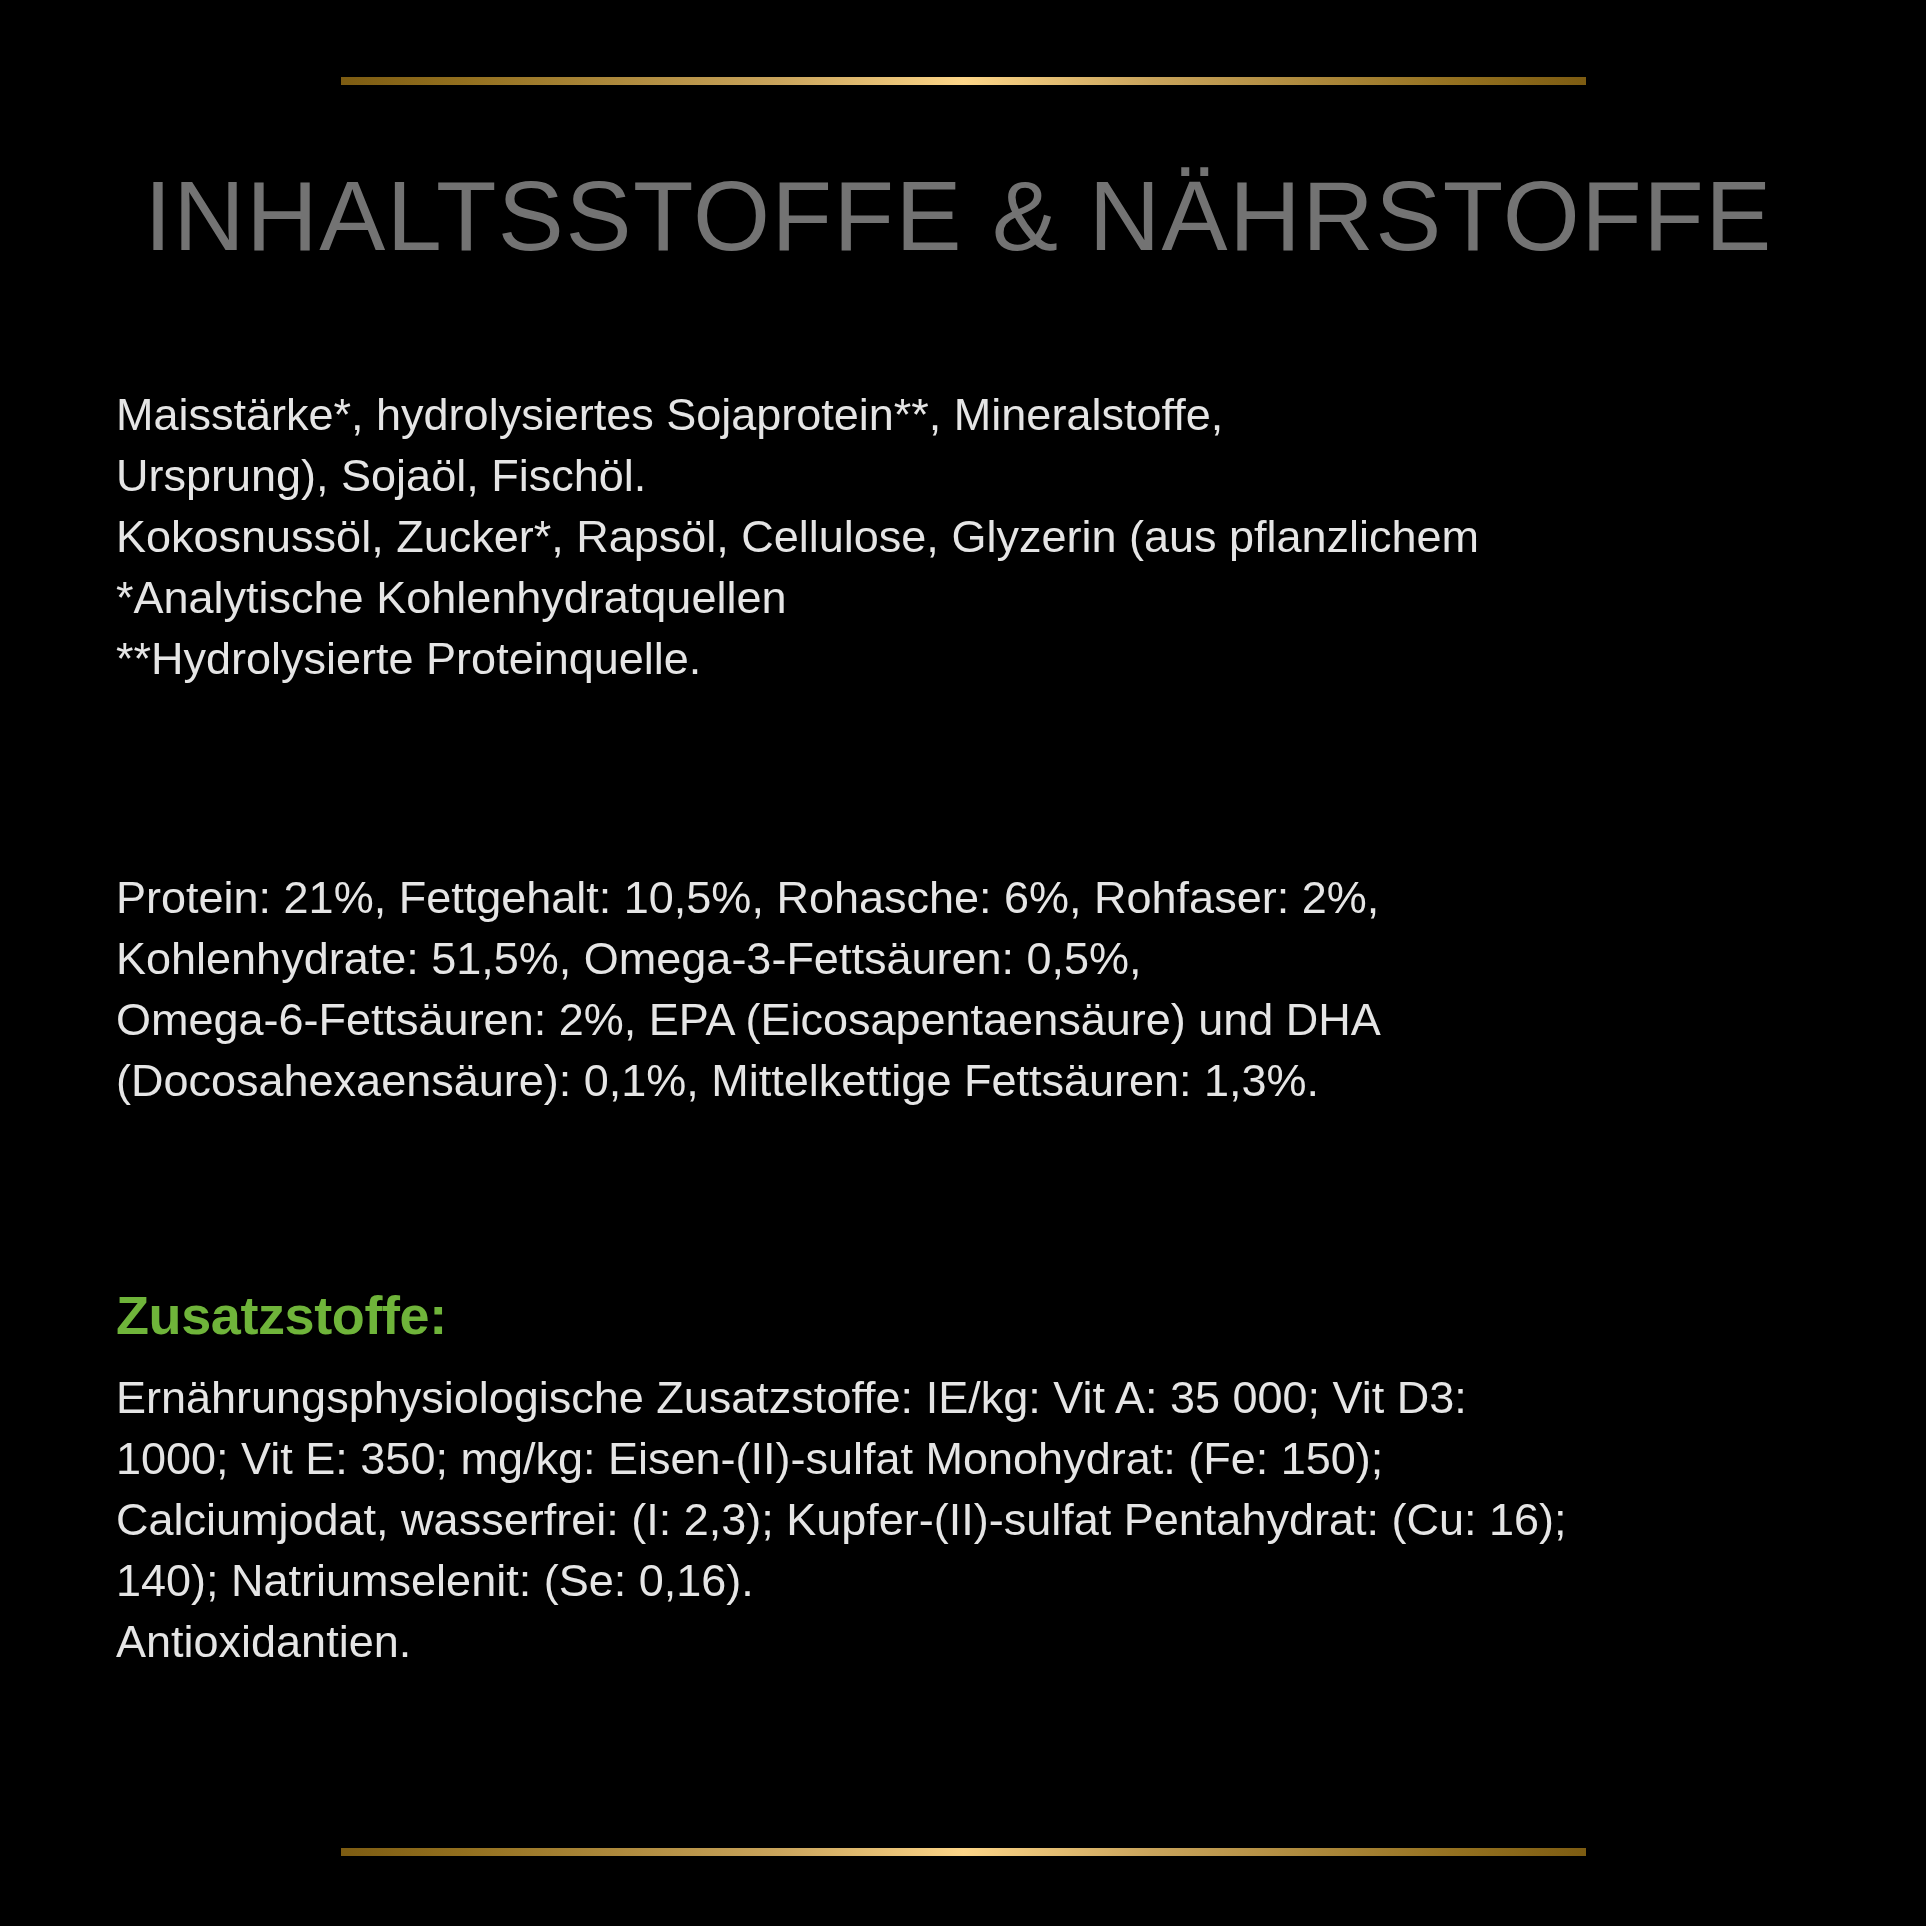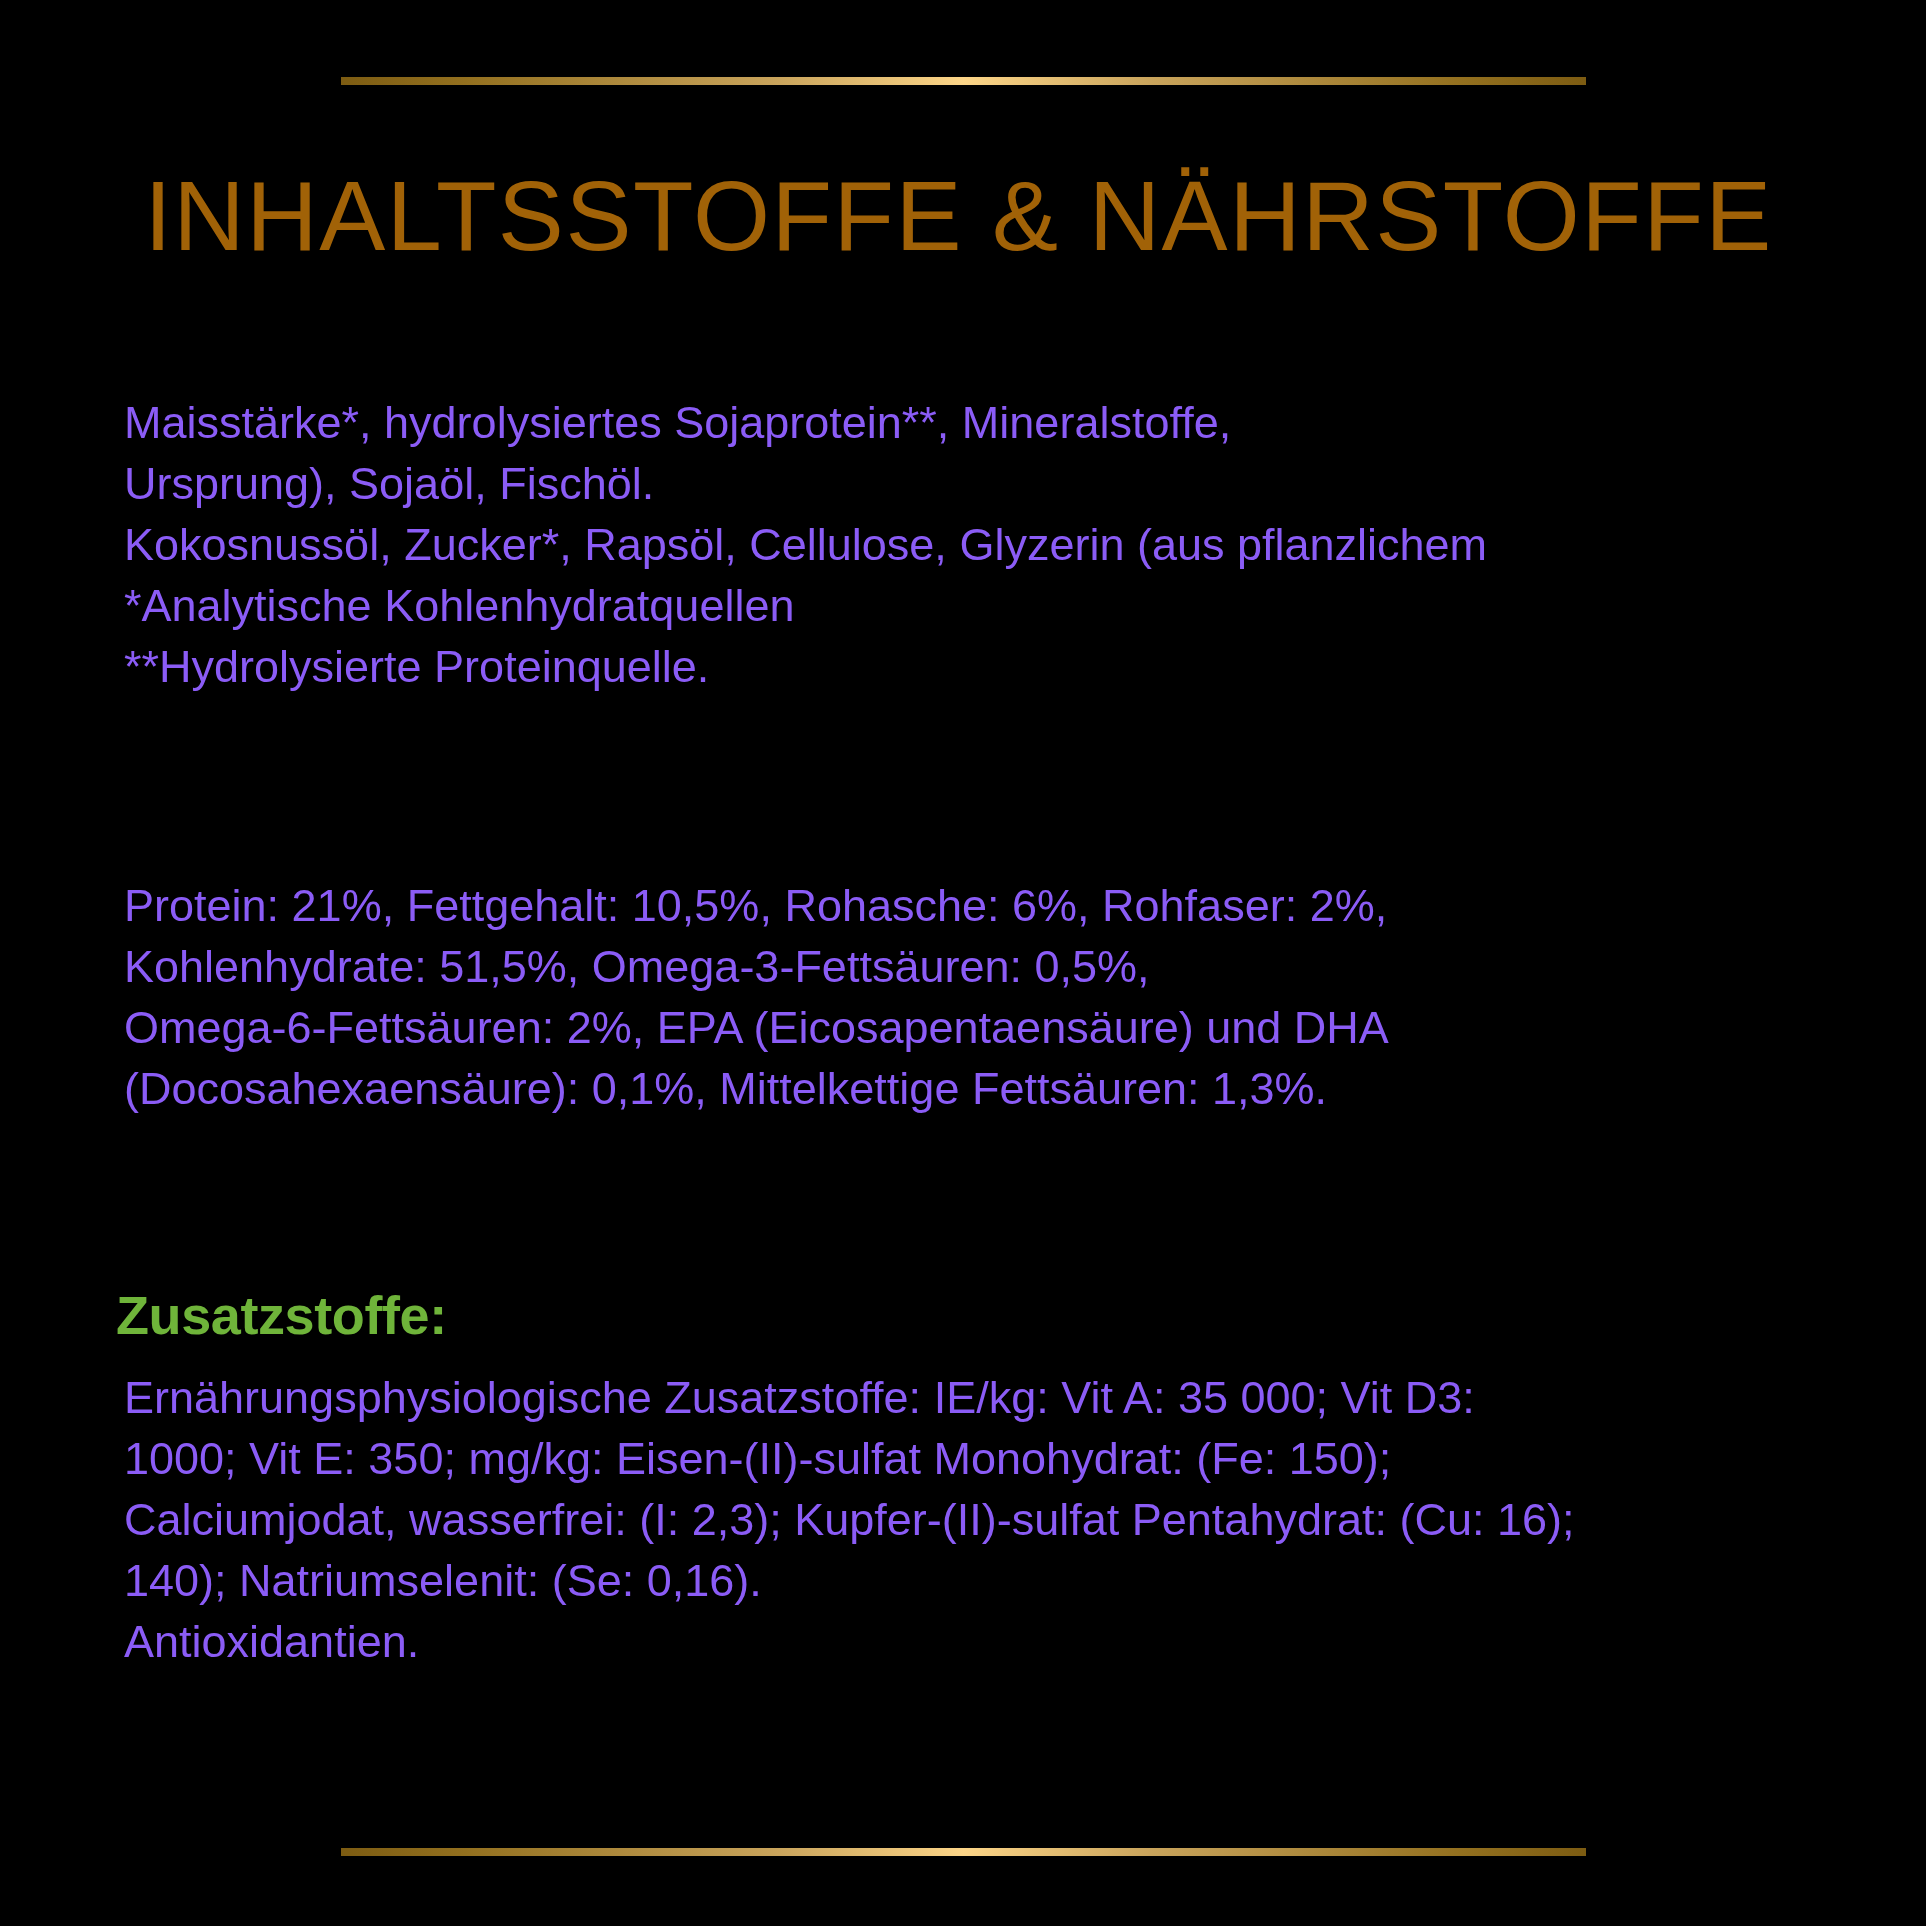--- a/index.html
+++ b/index.html
@@ -14,41 +14,41 @@
     position: absolute;
     left: 341px; width: 1245px; height: 7.7px;
     background: linear-gradient(90deg, #7d5c12 0%, #93701f 10%, #c9a45c 35%, #fcd588 50%, #c9a45c 65%, #93701f 90%, #7d5c12 100%);
   }
   .gold-rule.top { top: 77px; }
   .gold-rule.bottom { top: 1848px; }
   .page-title {
     position: absolute;
     top: 158px; left: 0; width: 1917px;
     text-align: center;
-    color: #a16207;
+    color: #737373;
     font-size: 99px;
     font-weight: 500;
     letter-spacing: 1.5px;
     line-height: 116px;
     margin: 0;
   }
   .section { position: absolute; left: 116px; width: 1718px; }
   .section-heading {
     color: #6fb43a;
     font-size: 54px;
     font-weight: 700;
     line-height: 69px;
     margin: 0 0 17px 0;
     letter-spacing: -0.4px;
   }
   .section-body {
-    color: #8b5cf6;
+    color: #e5e5e5;
     font-size: 45px;
     line-height: 61px;
-    margin: 8px;
+    margin: 0;
   }
   .line { display: block; white-space: nowrap; }
   #sec1 { top: 384px; }
   #sec2 { top: 867px; }
   #sec3 { top: 1281px; }
 </style>
 </head>
 <body>
 
 <div class="gold-rule top"></div>

